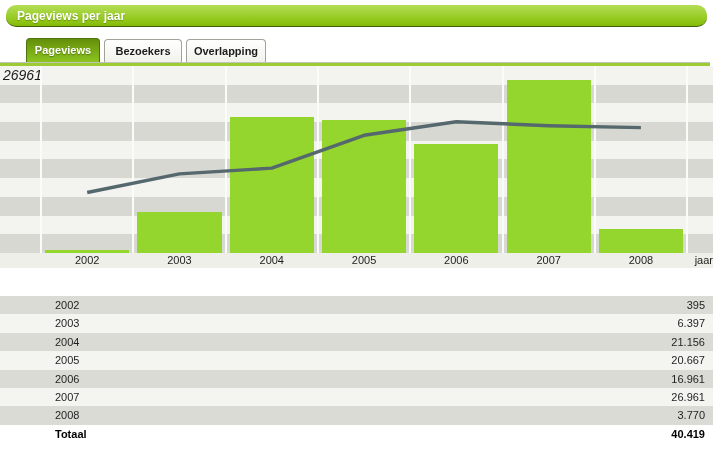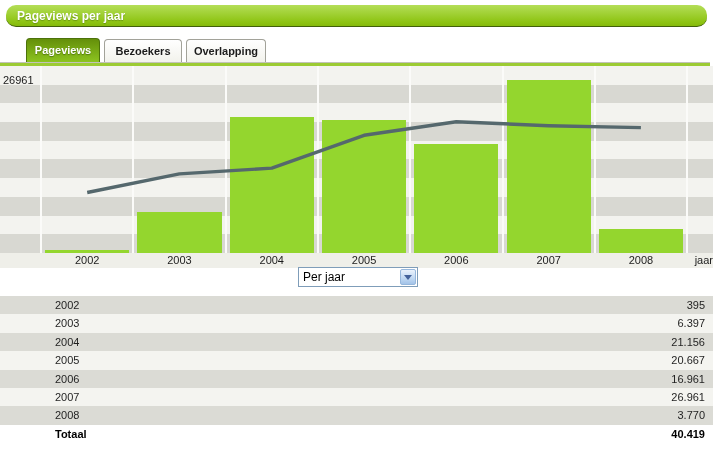--- a/index.html
+++ b/index.html
@@ -35,21 +35,21 @@
     border-top:1px solid #c2c2b9;
   }
   
   .chart{
     position:absolute;left:0;top:66px;width:713px;height:187px;
     background:repeating-linear-gradient(to bottom,
       #f3f3ef 0px,#f3f3ef 18.7px,#d8d8d2 18.7px,#d8d8d2 37.4px);
   }
   .vsep{position:absolute;top:0;width:2px;height:187px;background:#fbfbf9;}
   .bar{position:absolute;bottom:0;}
-  .maxlabel{position:absolute;left:3px;top:8px;font-size:11px;color:#1a1a1a;}
+  .maxlabel{position:absolute;left:3px;top:1px;font-size:14px;color:#1a1a1a;font-style:italic;}
   .lineplot{position:absolute;left:0;top:0;}
   
   .axisstrip{position:absolute;left:0;top:253px;width:713px;height:15px;background:#efefe9;}
   .xlabel{position:absolute;top:1px;font-size:11px;color:#1c1c1c;transform:translateX(-50%);}
   .xsuffix{position:absolute;right:0;top:1px;font-size:11px;color:#1c1c1c;}
   
   .selectwrap{
     position:absolute;left:298px;top:267px;width:120px;height:20px;box-sizing:border-box;
     background:#fff;border:1px solid #7f9db9;cursor:pointer;
   }
@@ -115,26 +115,20 @@
     <span class="xsuffix">jaar</span>
   <span class="xlabel" style="left: 87.15px;">2002</span>
       <span class="xlabel" style="left: 179.45px;">2003</span>
       <span class="xlabel" style="left: 271.75px;">2004</span>
       <span class="xlabel" style="left: 364.05px;">2005</span>
       <span class="xlabel" style="left: 456.35px;">2006</span>
       <span class="xlabel" style="left: 548.65px;">2007</span>
       <span class="xlabel" style="left: 640.95px;">2008</span>
     </div>
 
-  <div class="selectwrap">
-    <span class="selecttext">Per jaar</span>
-    <span class="selectbtn">
-        <i class="chev"></i>
-      </span>
-  </div>
 
   <div class="table">
       <div class="trow gray">
         <span class="tlabel">2002</span>
         <span class="tvalue">395</span>
       </div>
       <div class="trow light">
         <span class="tlabel">2003</span>
         <span class="tvalue">6.397</span>
       </div>

